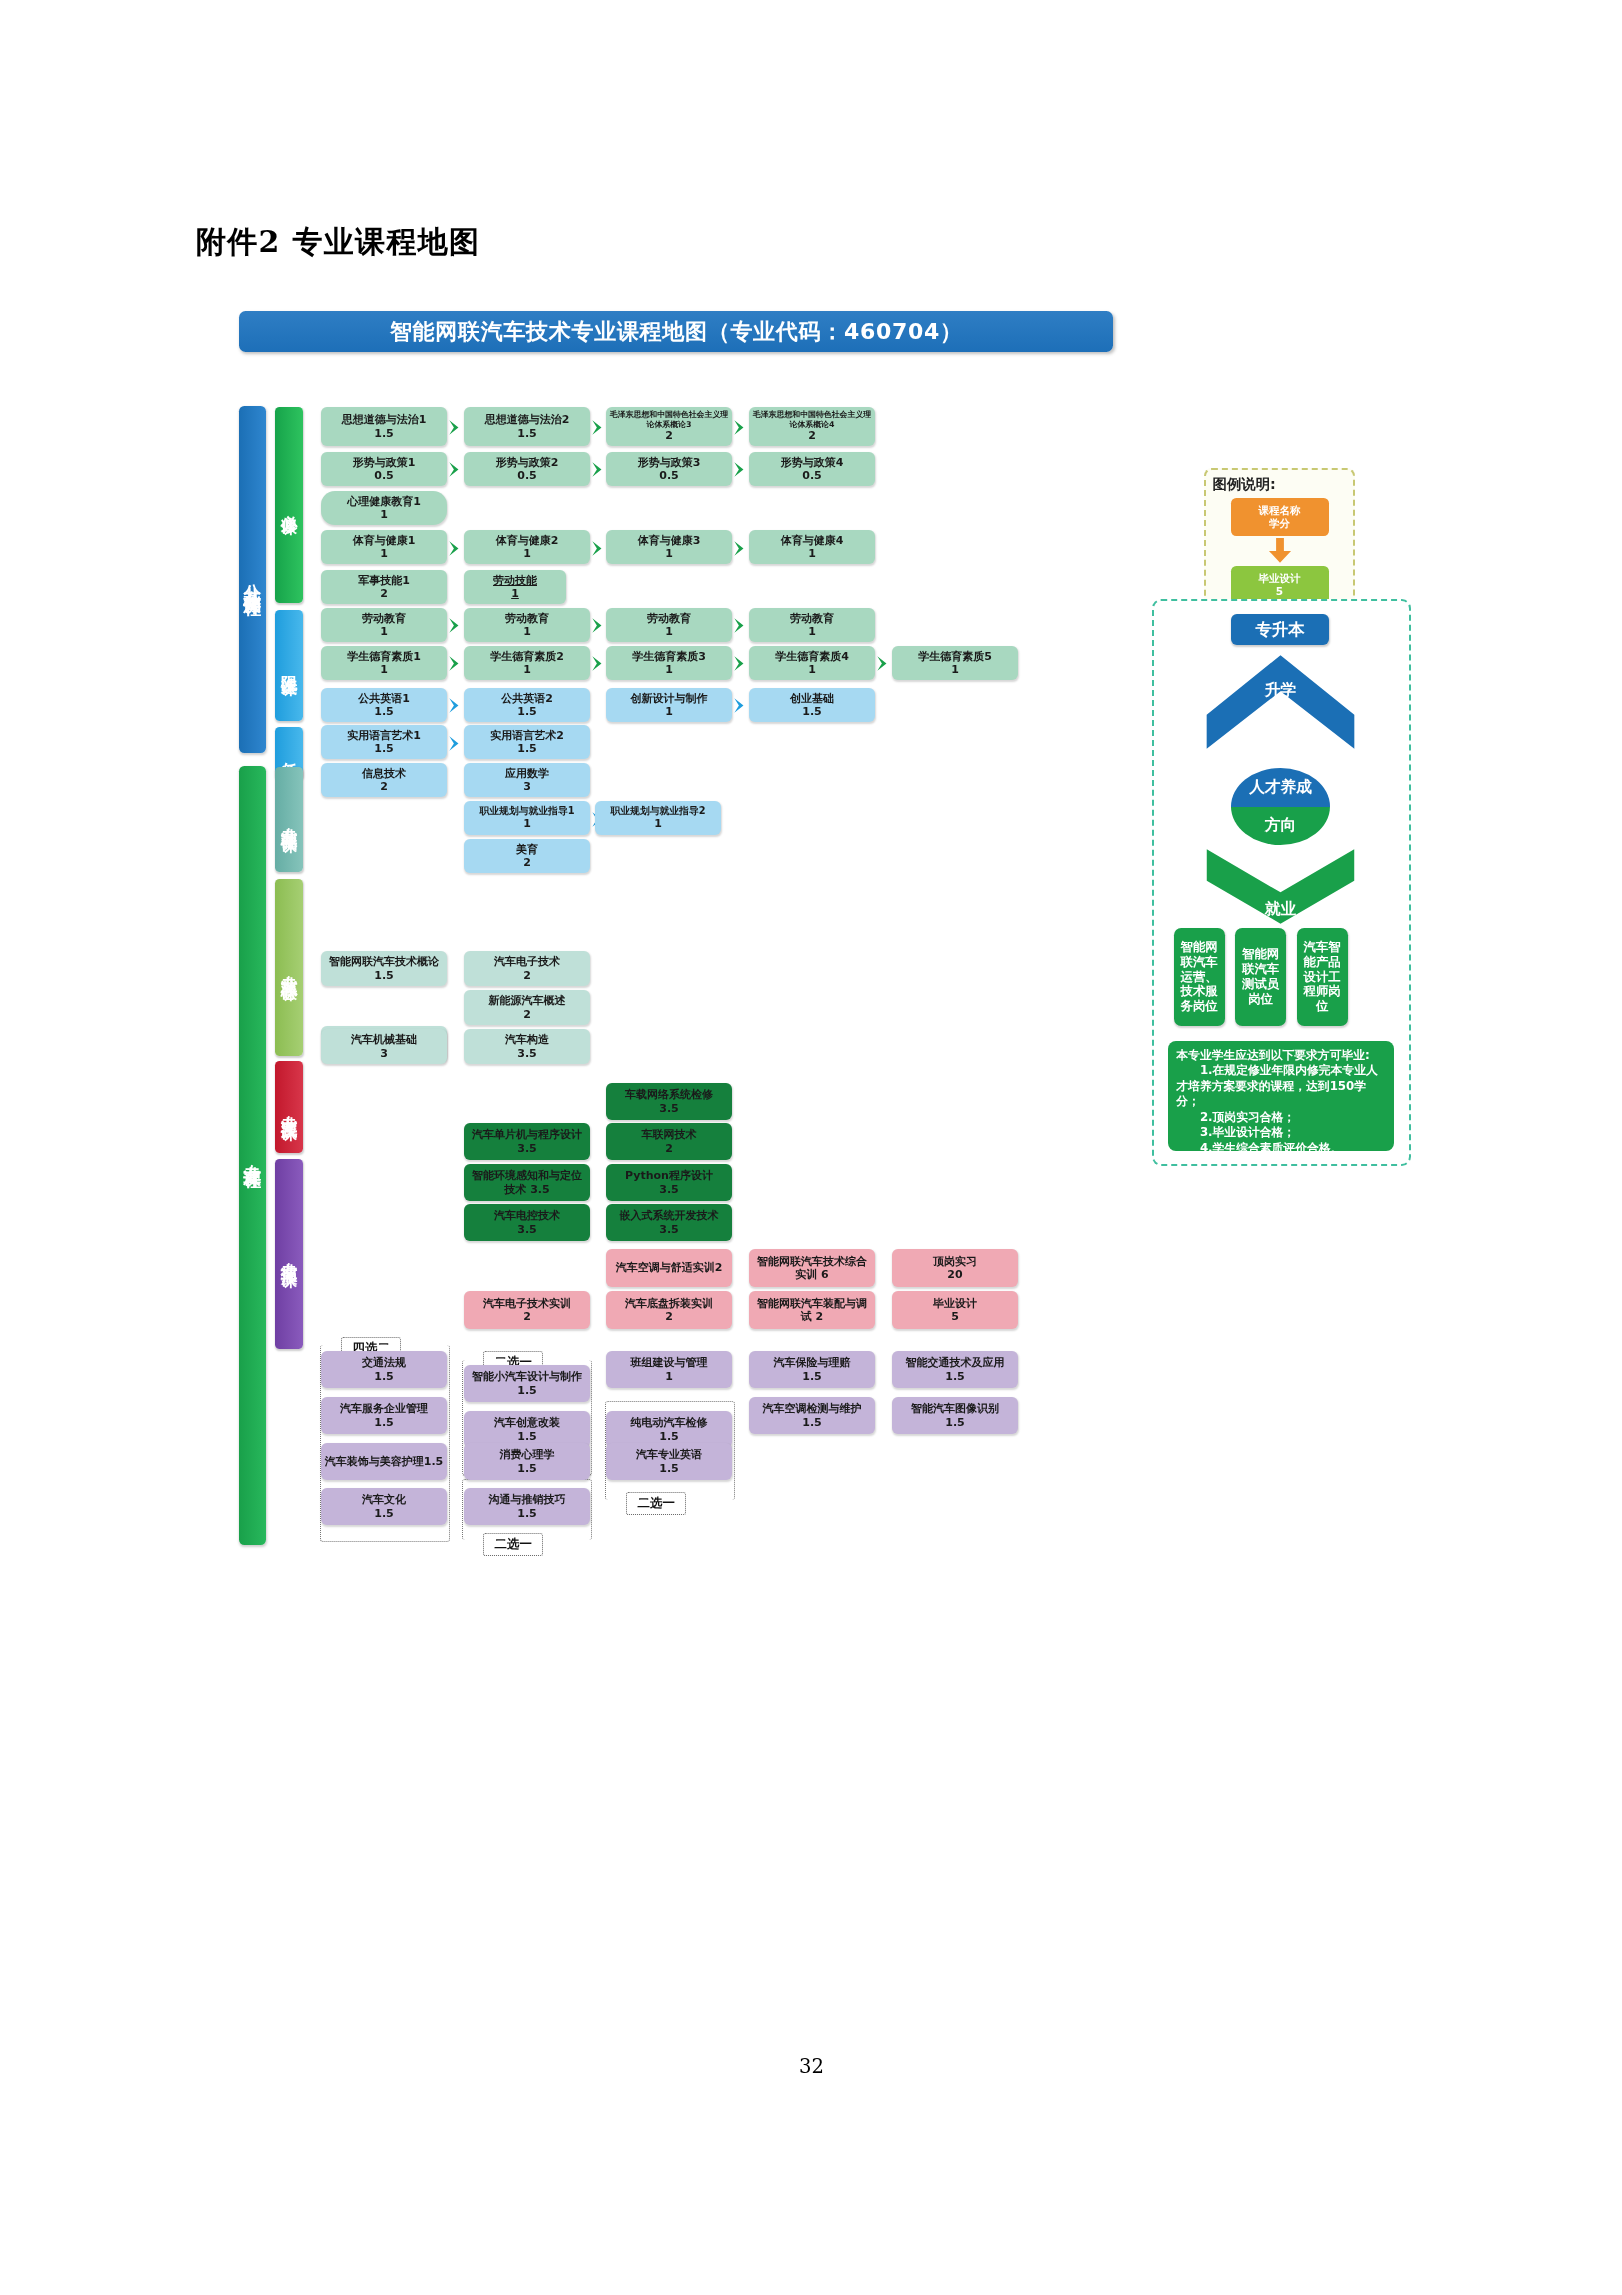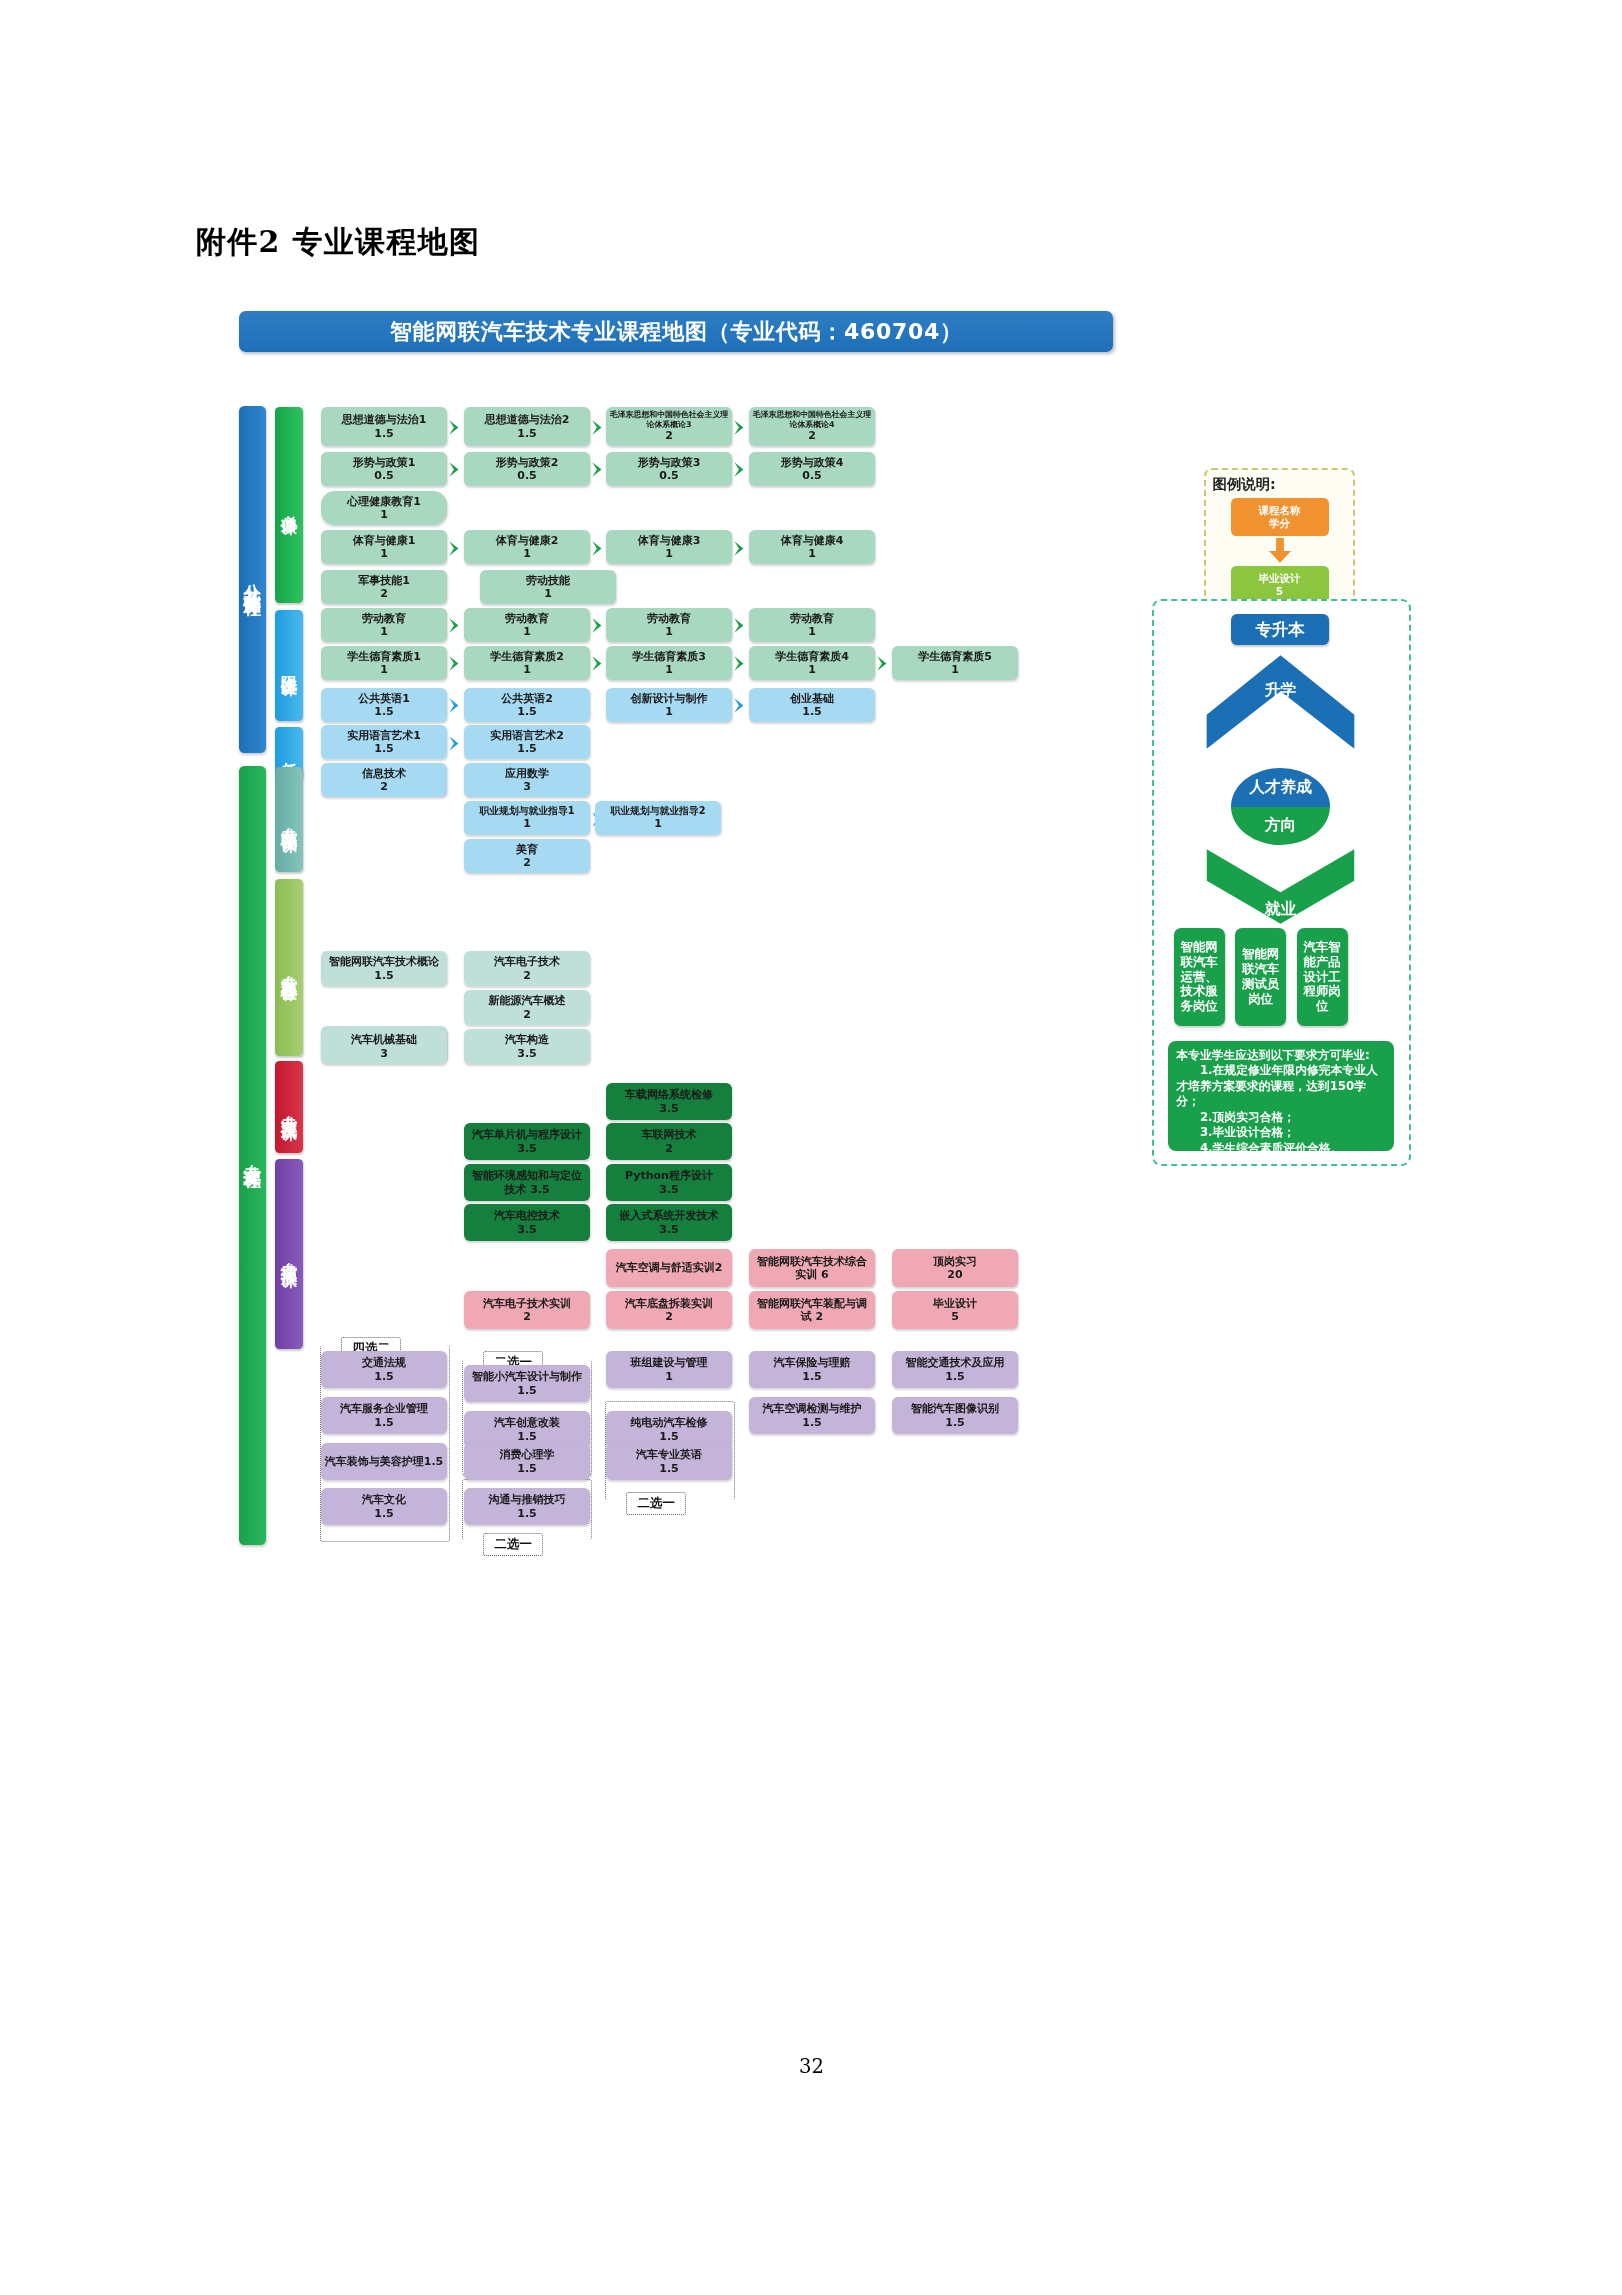--- a/index.html
+++ b/index.html
@@ -293,21 +293,21 @@
     </div>
     <div class="box b-green" style="left:513px;top:222px;width:126px;height:34px;">
       <span class="nm">体育与健康4</span>
       <span class="cr">1</span>
     </div>
 
     <div class="box b-green" style="left:85px;top:262px;width:126px;height:34px;">
       <span class="nm">军事技能1</span>
       <span class="cr">2</span>
     </div>
-    <div class="box b-green" style="left:244px;top:262px;width:136px;height:34px;">
+    <div class="box b-green" style="left:228px;top:262px;width:102px;height:34px;text-decoration:underline;">
       <span class="nm">劳动技能</span>
       <span class="cr">1</span>
     </div>
 
     <div class="box b-green" style="left:85px;top:300px;width:126px;height:34px;">
       <span class="nm">劳动教育</span>
       <span class="cr">1</span>
     </div>
     <div class="arrow" style="left:212px;top:309px;">
       <svg width="14.4" height="17" viewBox="0 0 22 26">

